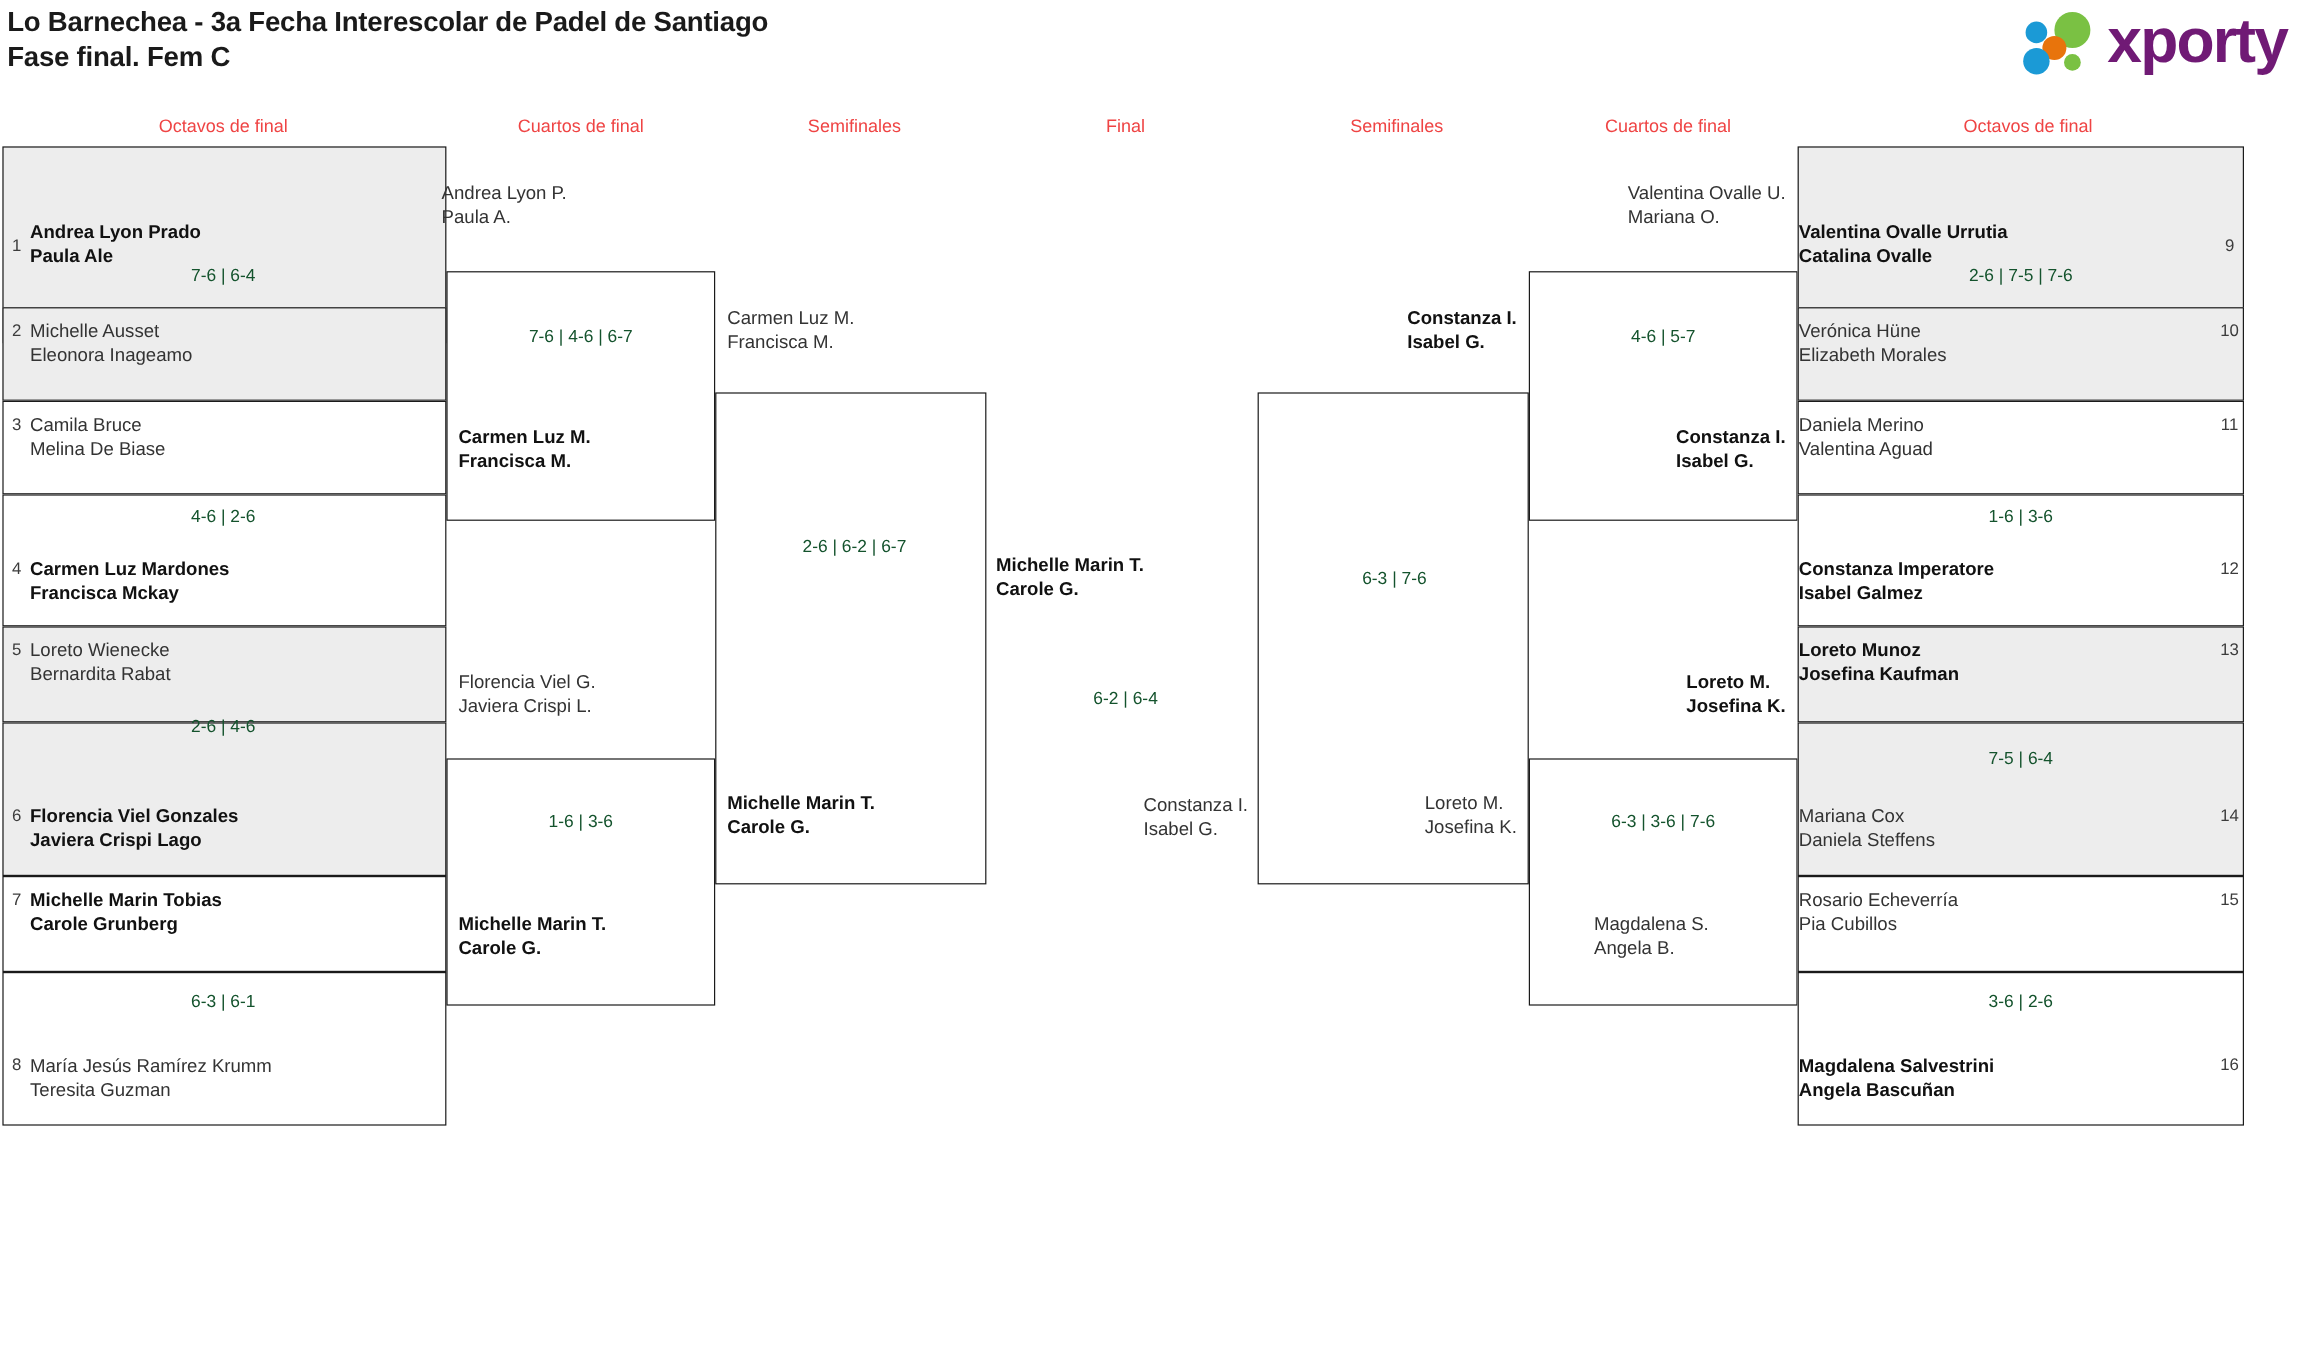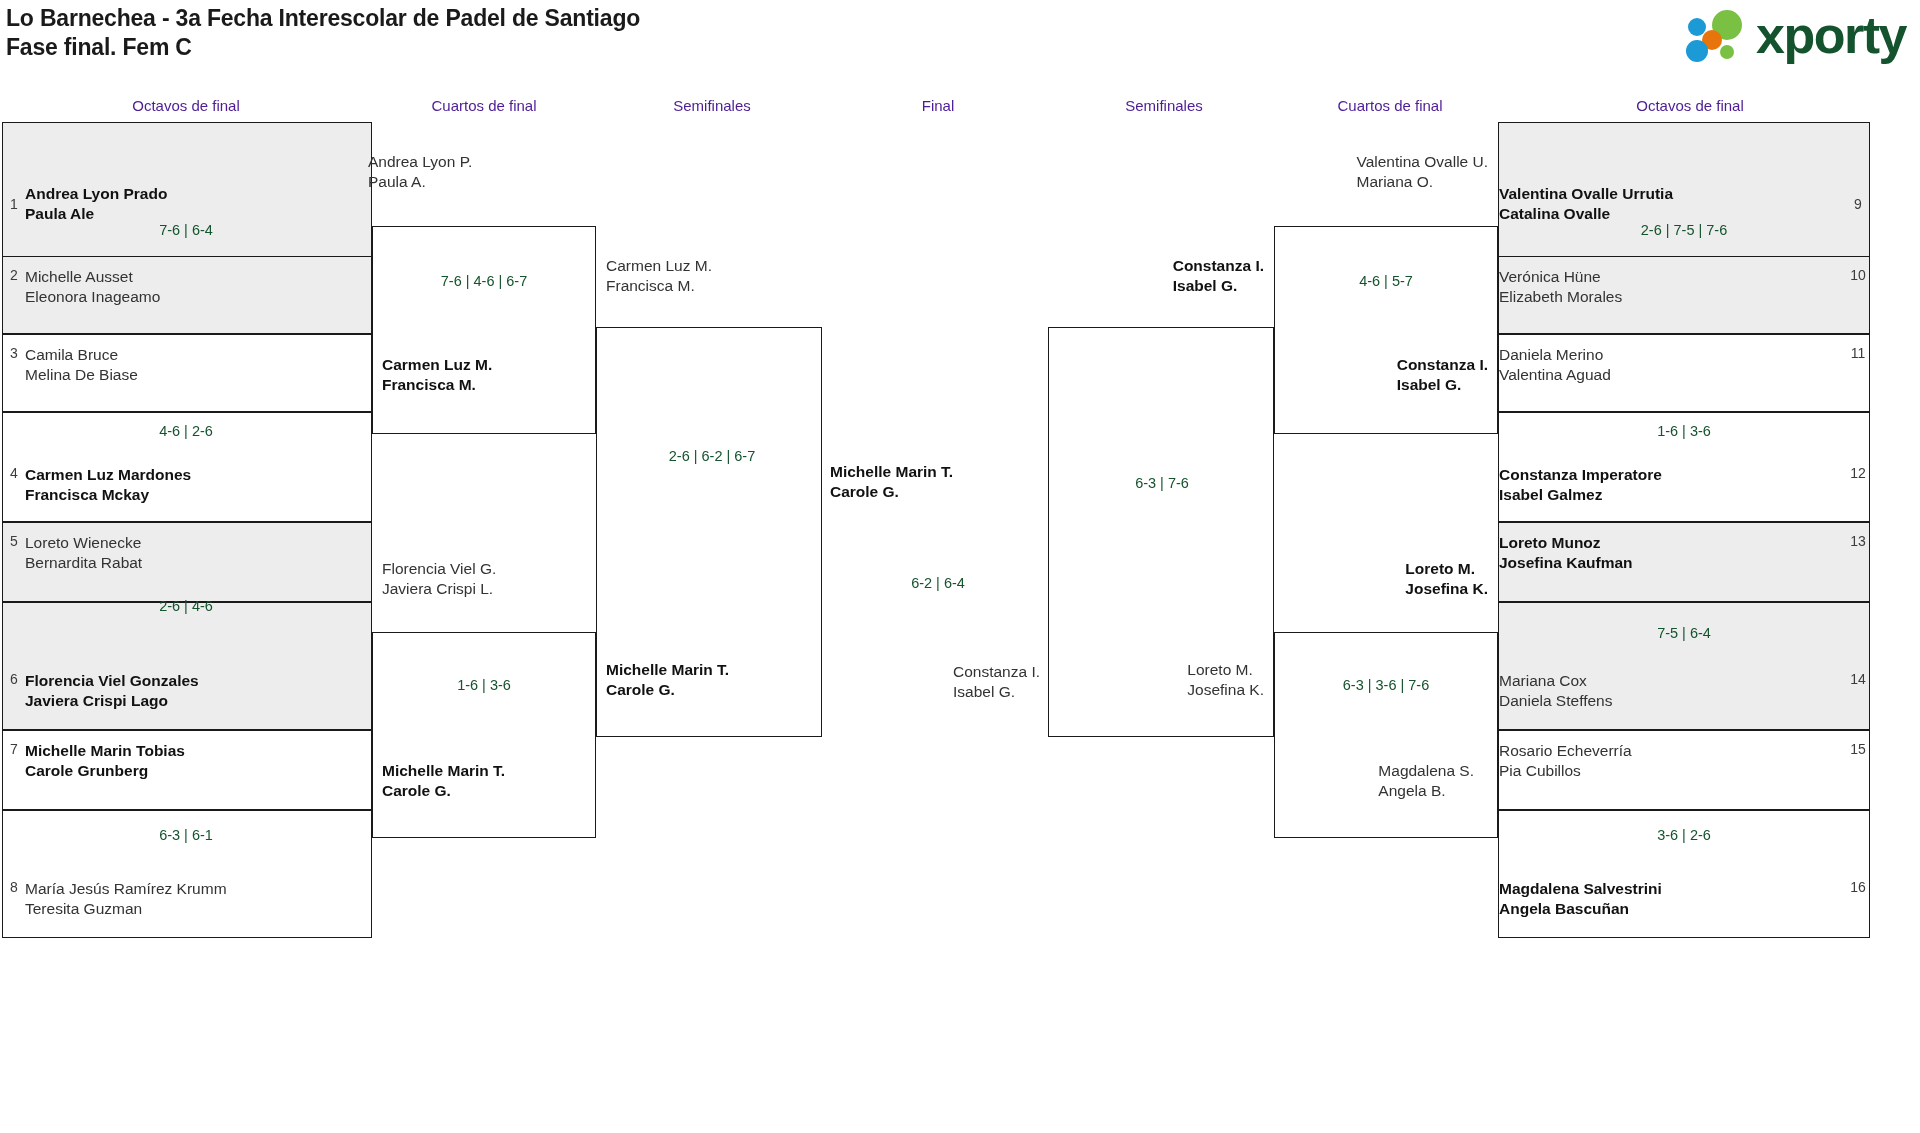--- a/index.html
+++ b/index.html
@@ -23,25 +23,25 @@
     position: absolute; right: 14px; top: 8px;
     display: flex; align-items: center; gap: 6px;
   }
   .logo-dots { position: relative; width: 64px; height: 54px; }
   .logo-dots i { position: absolute; border-radius: 50%; display: block; }
   .d1 { width: 18px; height: 18px; background: #1b9ad6; left: 2px;  top: 10px; }
   .d2 { width: 30px; height: 30px; background: #7ac143; left: 26px; top: 2px; }
   .d3 { width: 20px; height: 20px; background: #e8740c; left: 16px; top: 22px; }
   .d4 { width: 22px; height: 22px; background: #1b9ad6; left: 0px;  top: 32px; }
   .d5 { width: 14px; height: 14px; background: #7ac143; left: 34px; top: 37px; }
-  .logo-word { font-size: 52px; font-weight: 700; color: #14532d; letter-spacing: -1.5px; line-height: 1; }
+  .logo-word { font-size: 52px; font-weight: 700; color: #701a75; letter-spacing: -1.5px; line-height: 1; }
 
   
   .round-label {
-    position: absolute; font-size: 15px; font-weight: 400; color: #4c1d95;
+    position: absolute; font-size: 15px; font-weight: 400; color: #ef4444;
     text-align: center; transform: translateX(-50%); white-space: nowrap;
   }
 
   
   .seed-cell {
     position: absolute;
     border: 1px solid #1a1a1a;
     background: #ffffff;
     display: flex;
     align-items: center;
@@ -235,21 +235,21 @@
     <span>Mariana O.</span>
   </div>
   <div class="adv r win" style="left:1488px; top:355px;">
     <span>Constanza I.</span><br>
     <span>Isabel G.</span>
   </div>
   <div class="adv r win" style="left:1488px; top:559px;">
     <span>Loreto M.</span><br>
     <span>Josefina K.</span>
   </div>
-  <div class="adv r" style="left:1474px; top:761px;">
+  <div class="adv r" style="left:1424px; top:761px;">
     <span>Magdalena S.</span><br>
     <span>Angela B.</span>
   </div>
 
   <div class="score" style="left:1386px; top:281px;">4-6 | 5-7</div>
   <div class="score" style="left:1386px; top:685px;">6-3 | 3-6 | 7-6</div>
 
   <div class="seed-cell right shaded" style="left:1498px; top:122px; width:372px; height:164px;">
     <span class="seed-num">9</span>
     <span class="seed-names win">

